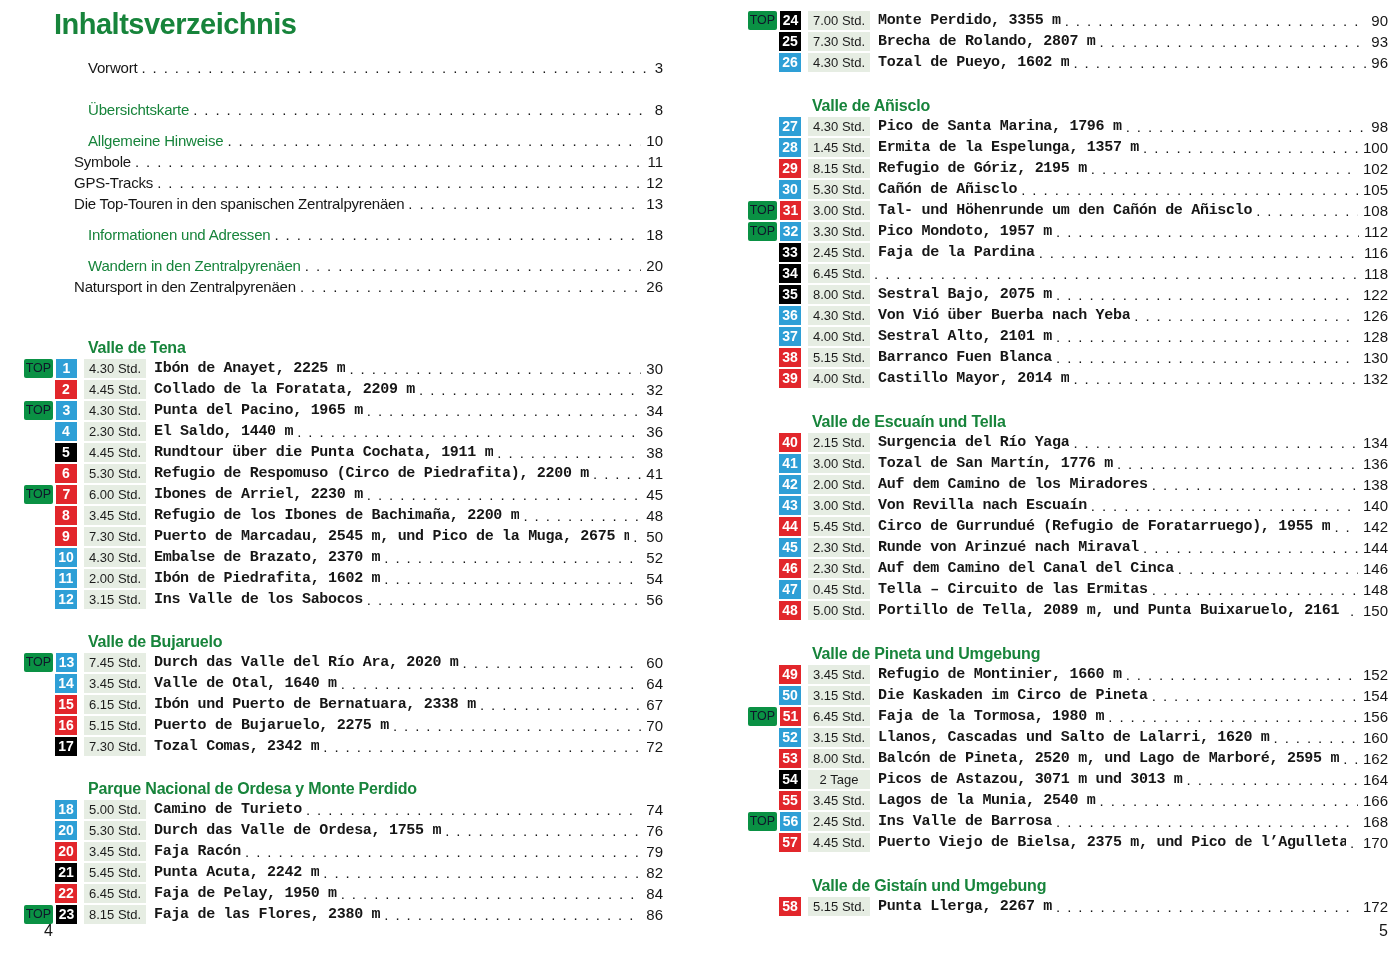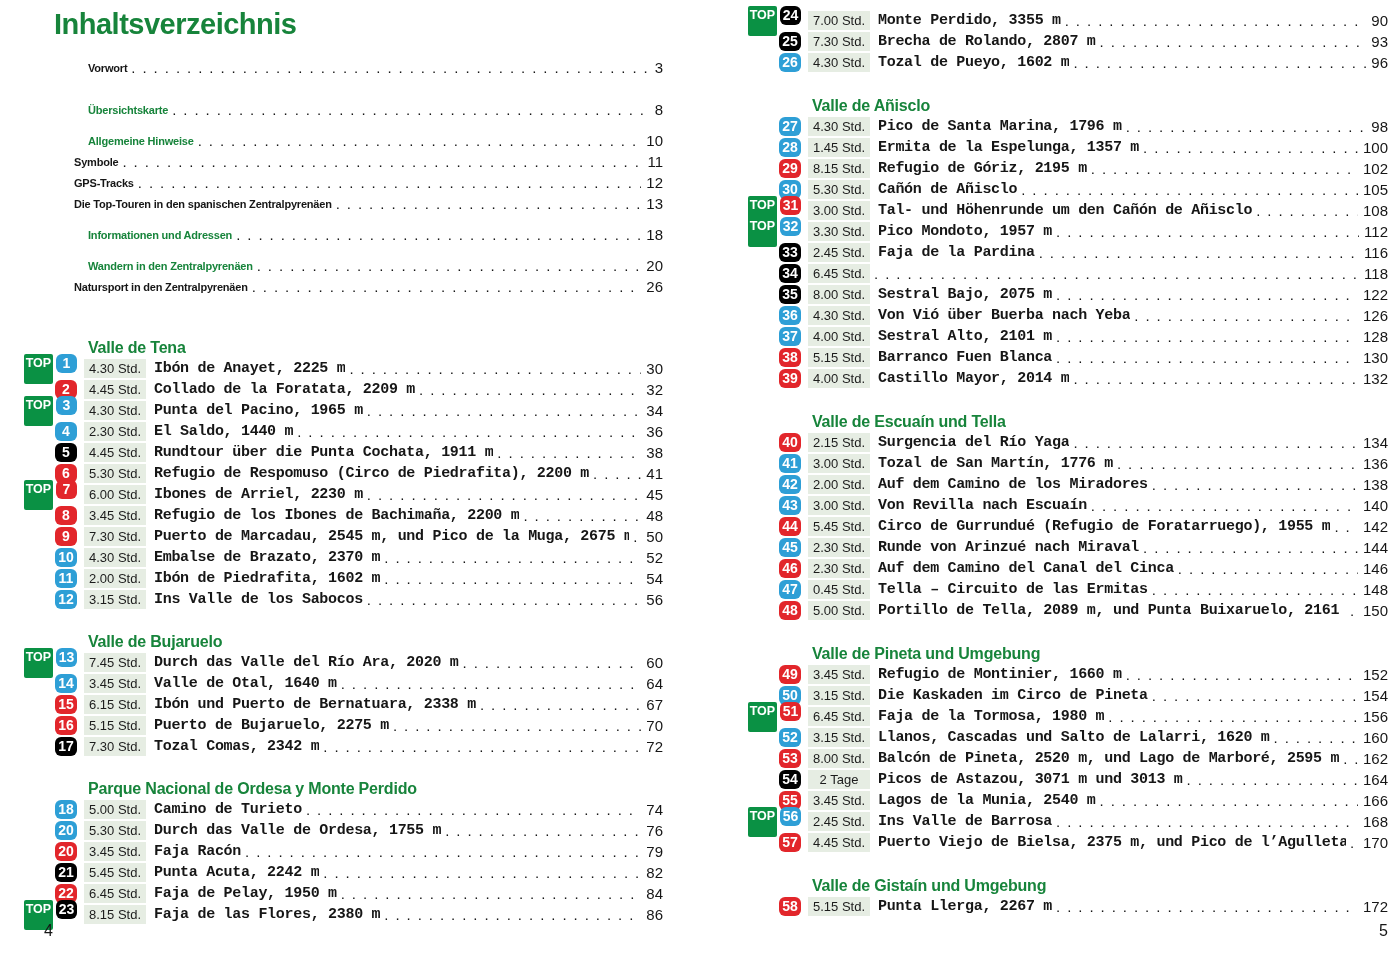--- a/index.html
+++ b/index.html
@@ -15,42 +15,42 @@
     margin:0 0 0 30px; font-size:29px; line-height:32px; font-weight:bold;
     color:var(--green-text); letter-spacing:-0.5px;
   }
 
   #front-matter { margin-top:17px; }
   .fm-group + .fm-group { margin-top:10px; }
   #front-matter .fm-group:nth-child(2) { margin-top:21px; }
 
   .fm-row { display:flex; align-items:center; height:21px; margin-left:64px; }
   .fm-row.indent { margin-left:50px; }
-  .fm-label { font-weight:bold; font-size:11px; white-space:nowrap; letter-spacing:-0.2px; }
+  .fm-label { font-weight:normal; font-size:15px; white-space:nowrap; letter-spacing:-0.2px; }
   .fm-label.green { color:var(--green-text); }
 
   .section { margin-top:21px; }
   #left-sections  .section:first-child { margin-top:40px; }
   #right-sections .section { margin-top:22px; }
   #right-sections .section:first-child { margin-top:0; }
 
   .section-heading {
     margin:0 0 0 64px; font-size:16px; line-height:21px; font-weight:bold;
     color:var(--green-text); letter-spacing:-0.2px;
   }
 
   .tour-row { display:flex; align-items:center; height:21px; }
   .badge-col { display:flex; gap:3px; justify-content:flex-end; width:53px; flex-shrink:0; }
   .top-badge {
-    background:var(--top-green); color:#ffffff; font-weight:bold; font-size:12.5px;
-    width:30px; height:30px; line-height:19px; text-align:center; border-radius:2px;
+    background:var(--top-green); color:#0f172a; font-weight:normal; font-size:12.5px;
+    width:30px; height:19px; line-height:19px; text-align:center; border-radius:2px;
   }
   .num-badge {
     color:#fff; font-weight:bold; font-size:14px;
-    width:22px; height:19px; line-height:19px; text-align:center; border-radius:6px;
+    width:22px; height:19px; line-height:19px; text-align:center; border-radius:0;
   }
   .num-badge.blue  { background:var(--badge-blue); }
   .num-badge.red   { background:var(--badge-red); }
   .num-badge.black { background:var(--badge-black); }
 
   .duration {
     width:62px; flex-shrink:0; margin-left:7px; background:var(--duration-bg);
     font-size:13px; height:19px; line-height:19px; text-align:center;
     white-space:nowrap; color:#1c1c1c;
   }

